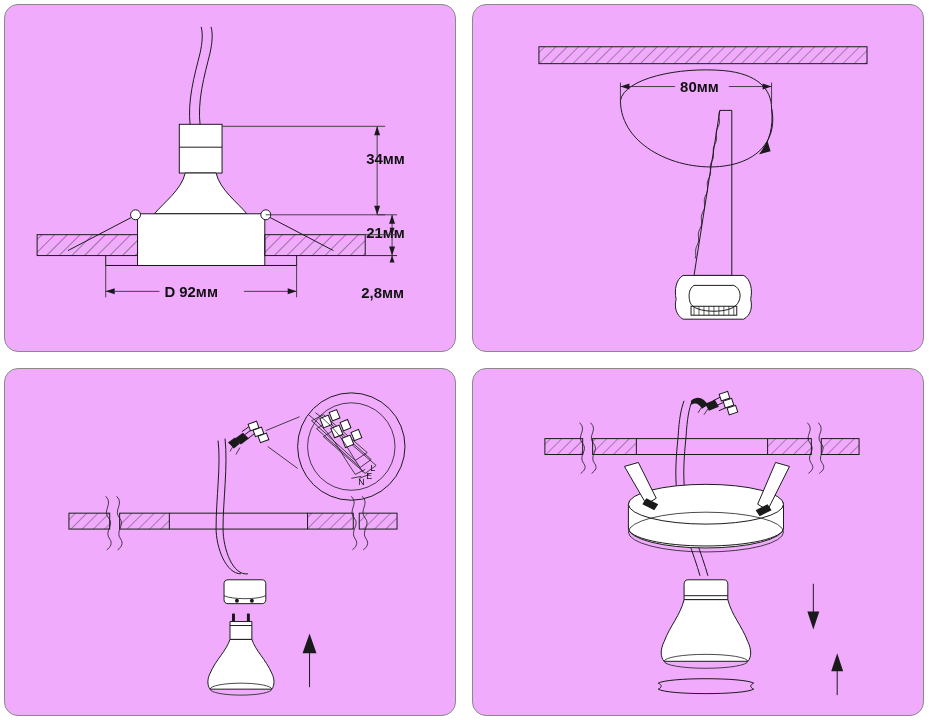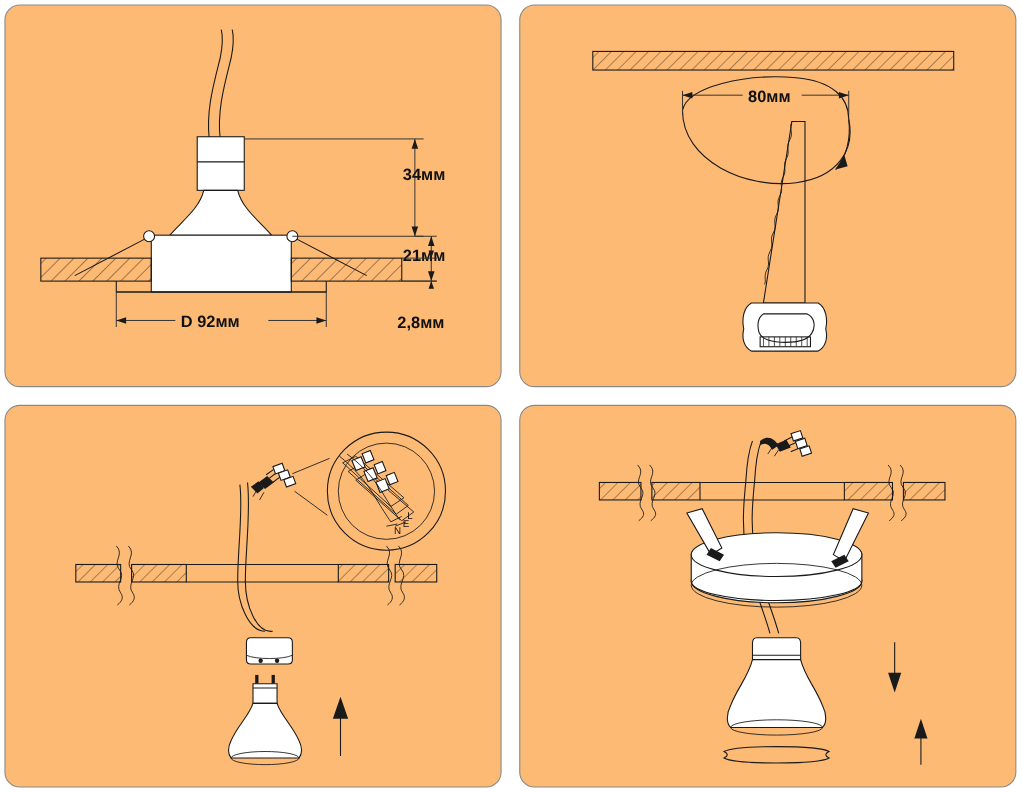--- a/index.html
+++ b/index.html
@@ -15,21 +15,21 @@
   }
   #sheet {
     position: relative;
     width: 929px;
     height: 720px;
     background: #ffffff;
   }
   .panel {
     position: absolute;
     box-sizing: border-box;
-    background: #fdba74;
+    background: #f0abfc;
     border: 1px solid #8a8a8a;
     border-radius: 14px;
     overflow: hidden;
   }
   #panel-1 { left: 4px;   top: 4px;   width: 452px; height: 348px; }
   #panel-2 { left: 472px; top: 4px;   width: 452px; height: 348px; }
   #panel-3 { left: 4px;   top: 368px; width: 452px; height: 348px; }
   #panel-4 { left: 472px; top: 368px; width: 452px; height: 348px; }
   .panel svg {
     display: block;

